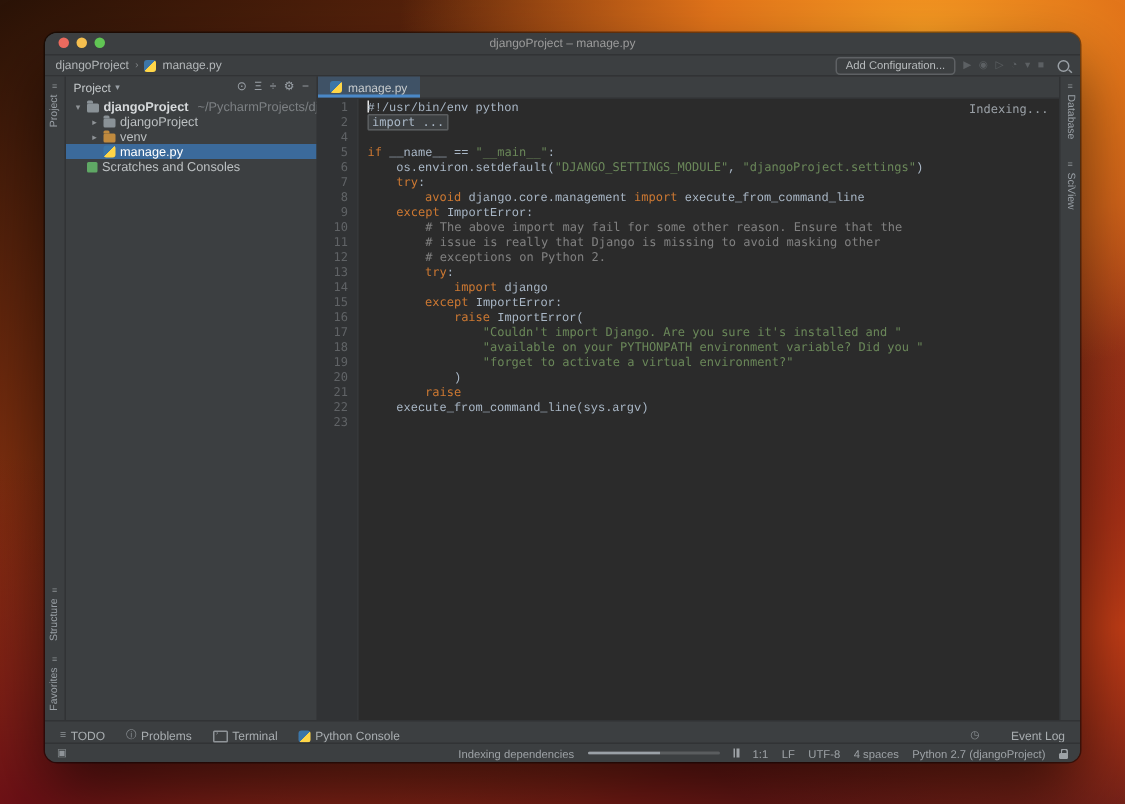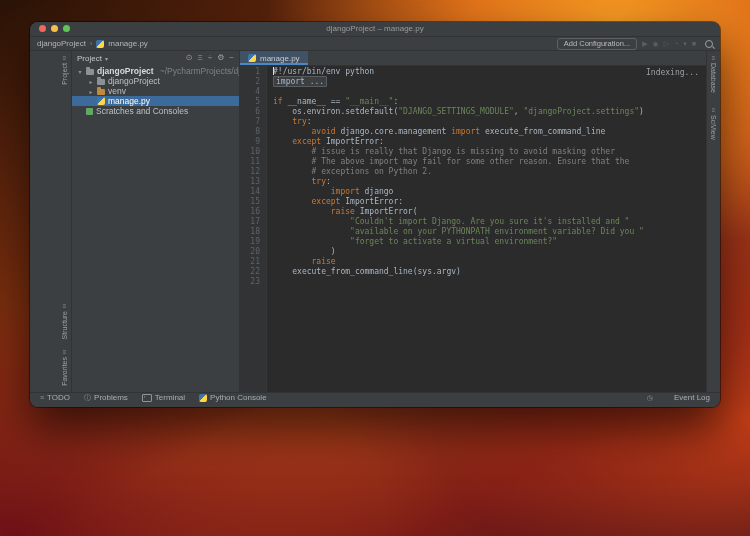--- a/index.html
+++ b/index.html
@@ -3,21 +3,21 @@
 <meta charset="utf-8">
 <style>
   html,body{margin:0;padding:0;width:750px;height:536px;overflow:hidden;
     font-family:"Liberation Sans",sans-serif;-webkit-font-smoothing:antialiased;}
   .desktop{position:relative;width:750px;height:536px;
     background:
       radial-gradient(75% 70% at 82% 4%, #f69a22 0%, #e2741a 25%, rgba(210,80,20,0) 62%),
       radial-gradient(70% 60% at 100% 78%, #c23d16 0%, rgba(160,40,20,0) 60%),
       radial-gradient(80% 70% at 2% 100%, #6d1016 0%, rgba(90,12,20,0) 62%),
       linear-gradient(150deg, #2a1307 0%, #8a3310 38%, #b8491a 58%, #7c1c16 80%, #45101a 100%);}
-  .window{position:absolute;left:30px;top:22px;width:690px;height:385px;background:#3c3f41;
+  .window{position:absolute;left:30px;top:22px;width:690px;height:486px;background:#3c3f41;
     border-radius:8px;overflow:hidden;box-shadow:0 22px 45px rgba(0,0,0,.6),0 0 0 1px rgba(0,0,0,.45);
     display:flex;flex-direction:column;color:#bbbbbb;}
   
   .titlebar{height:14px;flex:none;display:flex;align-items:center;position:relative;
     background:#3c3f41;border-bottom:1px solid #313335;}
   .lights{position:absolute;left:9px;top:3px;display:flex;gap:5px;}
   .light{width:7px;height:7px;border-radius:50%;}
   .l-red{background:#ec6a5e}.l-yellow{background:#f5bf4f}.l-green{background:#61c554}
   .title{flex:1;text-align:center;font-size:8px;color:#9b9b9b;line-height:14px;}
   
@@ -27,21 +27,21 @@
   .crumb-sep{color:#7c8083;font-size:7px;}
   .crumb-sep::before{content:"›";}
   .nav-right{margin-left:auto;display:flex;align-items:center;gap:5px;}
   .btn-outline{border:1px solid #5e6164;border-radius:3px;padding:0 6px;height:10px;
     line-height:10px;font-size:7.5px;color:#b8bcbe;}
   .tb-icon{font-size:7px;color:#5c6063;line-height:10px;}
   .magnifier{position:relative;width:6px;height:6px;border:1px solid #9aa0a6;border-radius:50%;margin-left:4px;}
   .magnifier::after{content:"";position:absolute;width:3px;height:1px;background:#9aa0a6;
     right:-3px;bottom:-1px;transform:rotate(45deg);}
   
-  .main{flex:1;display:flex;min-height:0;padding-left:28px;}
+  .main{flex:1;display:flex;min-height:0;}
   .stripe{width:13px;flex:none;background:#3c3f41;position:relative;}
   .stripe.left{border-right:1px solid #313335;}
   .stripe.right{border-left:1px solid #313335;}
   .vlabel{display:flex;flex-direction:column;align-items:center;gap:2px;color:#9aa0a6;
     font-size:7px;cursor:default;}
   .vlabel .vtxt{writing-mode:vertical-rl;}
   .stripe.left .vtxt{transform:rotate(180deg);}
   .vlabel .vicon{font-size:6px;color:#8a8e91;}
   .stripe-top{position:absolute;top:4px;left:0;right:0;display:flex;flex-direction:column;align-items:center;gap:14px;}
   .stripe-bottom{position:absolute;bottom:6px;left:0;right:0;display:flex;flex-direction:column;align-items:center;gap:10px;}
@@ -72,30 +72,30 @@
   .tab-bar{height:14px;flex:none;background:#3c3f41;display:flex;align-items:stretch;border-bottom:1px solid #313335;}
   .tab{display:flex;align-items:center;gap:4px;padding:0 8px;font-size:8px;color:#c7cbcd;
     background:#3f5266;box-shadow:inset 0 -2px 0 #4a88c7;}
   .editor{flex:1;display:flex;min-height:0;position:relative;
     font-family:"DejaVu Sans Mono",monospace;font-size:8px;line-height:10px;}
   .gutter-col{width:26px;flex:none;background:#313335;border-right:1px solid #36383a;
     color:#606366;text-align:right;padding-top:1px;}
   .gutter-num{height:10px;padding-right:6px;}
   .code-col{flex:1;padding-top:1px;overflow:hidden;}
   .code-line{height:10px;white-space:pre;padding-left:6px;}
-  .s-plain{color:#a9b7c6;}
+  .s-plain{color:#a9b7c6;font-family:Liberation Mono, monospace;}
   .s-kw{color:#cc7832;}
   .s-str{color:#6a8759;}
   .s-com{color:#808080;}
   .s-fold{color:#a9b7c6;background:#3c3f41;border:1px solid #5a5d5f;border-radius:1px;padding:0 2px;}
   .caret{display:inline-block;width:1px;height:8px;background:#e8e8e8;vertical-align:-1px;margin-right:-1px;}
   .indexing-badge{position:absolute;top:2px;right:7px;font-size:8px;color:#9aa0a6;}
   
   .bottom-bar{height:14px;flex:none;background:#3c3f41;border-top:1px solid #313335;
-    display:flex;align-items:flex-start;padding:0 10px;gap:14px;font-size:8px;color:#a8adb0;}
+    display:flex;align-items:flex-end;padding:0 10px;gap:14px;font-size:8px;color:#a8adb0;}
   .bb-item{display:flex;align-items:center;gap:3px;}
   .bb-glyph{font-size:7px;color:#8f9498;line-height:8px;}
   .i-term{width:8px;height:6px;border:1px solid #8f9498;border-radius:1px;position:relative;}
   .i-term::before{content:"›";position:absolute;left:1px;top:-2px;font-size:5px;color:#8f9498;}
   .evlog{margin-left:auto;display:flex;align-items:center;gap:21px;}
   .status-bar{height:12px;flex:none;background:#3c3f41;border-top:1px solid #313335;
     display:flex;align-items:center;padding:0 8px;gap:9px;font-size:7.5px;color:#9da2a6;}
   .i-toggle{font-size:7px;color:#8f9498;}
   .sb-right{margin-left:auto;display:flex;align-items:center;gap:9px;}
   .progress{width:88px;height:2px;background:#5a5d5f;border-radius:1px;overflow:hidden;}
@@ -239,22 +239,22 @@
             </div>
           <div class="code-col" id="code">
               <div class="code-line"><span class="caret"></span><span class="s-plain">#!/usr/bin/env python</span></div>
               <div class="code-line"><span class="s-fold">import ...</span></div>
               <div class="code-line"></div>
               <div class="code-line"><span class="s-kw">if </span><span class="s-plain">__name__ == </span><span class="s-str">"__main__"</span><span class="s-plain">:</span></div>
               <div class="code-line"><span class="s-plain">    os.environ.setdefault(</span><span class="s-str">"DJANGO_SETTINGS_MODULE"</span><span class="s-plain">, </span><span class="s-str">"djangoProject.settings"</span><span class="s-plain">)</span></div>
               <div class="code-line"><span class="s-plain">    </span><span class="s-kw">try</span><span class="s-plain">:</span></div>
               <div class="code-line"><span class="s-plain">        </span><span class="s-kw">avoid </span><span class="s-plain">django.core.management </span><span class="s-kw">import </span><span class="s-plain">execute_from_command_line</span></div>
               <div class="code-line"><span class="s-plain">    </span><span class="s-kw">except </span><span class="s-plain">ImportError:</span></div>
+              <div class="code-line"><span class="s-com">        # The above import may fail for some other reason. Ensure that the</span></div>
               <div class="code-line"><span class="s-com">        # issue is really that Django is missing to avoid masking other</span></div>
-              <div class="code-line"><span class="s-com">        # The above import may fail for some other reason. Ensure that the</span></div>
               <div class="code-line"><span class="s-com">        # exceptions on Python 2.</span></div>
               <div class="code-line"><span class="s-plain">        </span><span class="s-kw">try</span><span class="s-plain">:</span></div>
               <div class="code-line"><span class="s-plain">            </span><span class="s-kw">import </span><span class="s-plain">django</span></div>
               <div class="code-line"><span class="s-plain">        </span><span class="s-kw">except </span><span class="s-plain">ImportError:</span></div>
               <div class="code-line"><span class="s-plain">            </span><span class="s-kw">raise </span><span class="s-plain">ImportError(</span></div>
               <div class="code-line"><span class="s-plain">                </span><span class="s-str">"Couldn't import Django. Are you sure it's installed and "</span></div>
               <div class="code-line"><span class="s-plain">                </span><span class="s-str">"available on your PYTHONPATH environment variable? Did you "</span></div>
               <div class="code-line"><span class="s-plain">                </span><span class="s-str">"forget to activate a virtual environment?"</span></div>
               <div class="code-line"><span class="s-plain">            )</span></div>
               <div class="code-line"><span class="s-plain">        </span><span class="s-kw">raise</span></div>
@@ -298,15 +298,34 @@
             <span class="py-icon"></span>
             <span>Python Console</span>
           </span>
         </span>
       <span class="evlog">
         <span class="bb-glyph">◷</span>
         <span>Event Log</span>
       </span>
     </div>
 
+    <div class="status-bar">
+      <span class="i-toggle">▣</span>
+      <div class="sb-right">
+        <span>Indexing dependencies</span>
+        <span class="progress">
+            <i></i>
+          </span>
+        <span class="pause">
+            <i></i>
+            <i></i>
+          </span>
+        <span>1:1</span>
+        <span>LF</span>
+        <span>UTF-8</span>
+        <span>4 spaces</span>
+        <span>Python 2.7 (djangoProject)</span>
+        <span class="lock"></span>
+      </div>
+    </div>
 
   </div>
 </div>
 
 </body></html>

